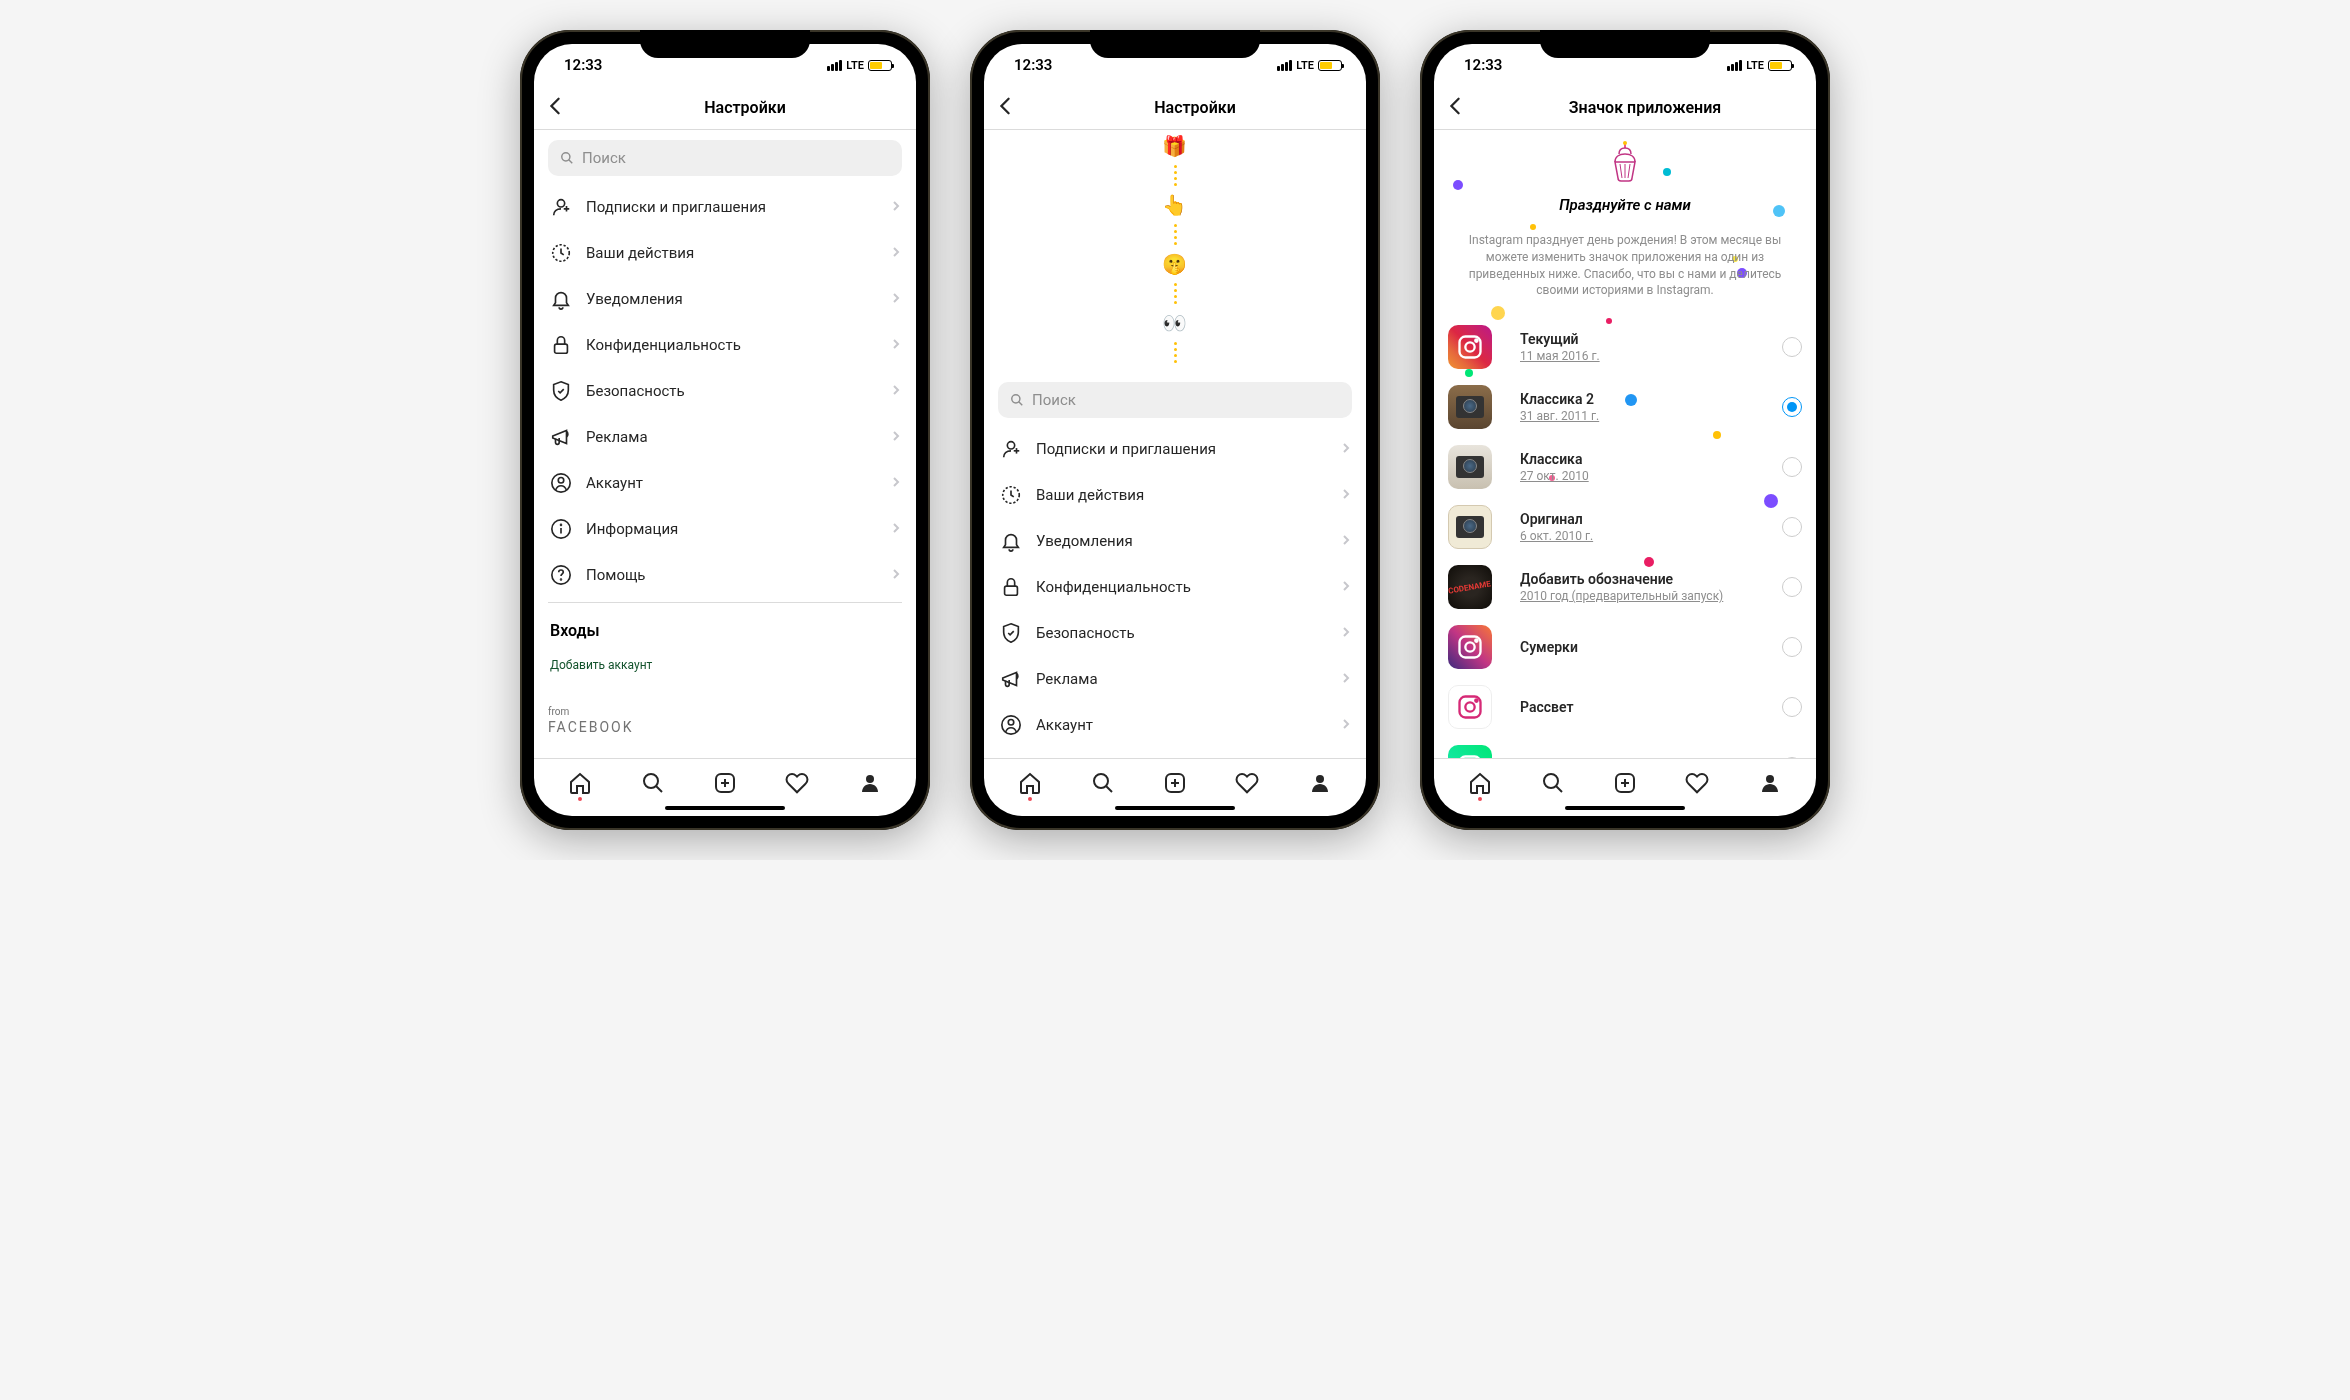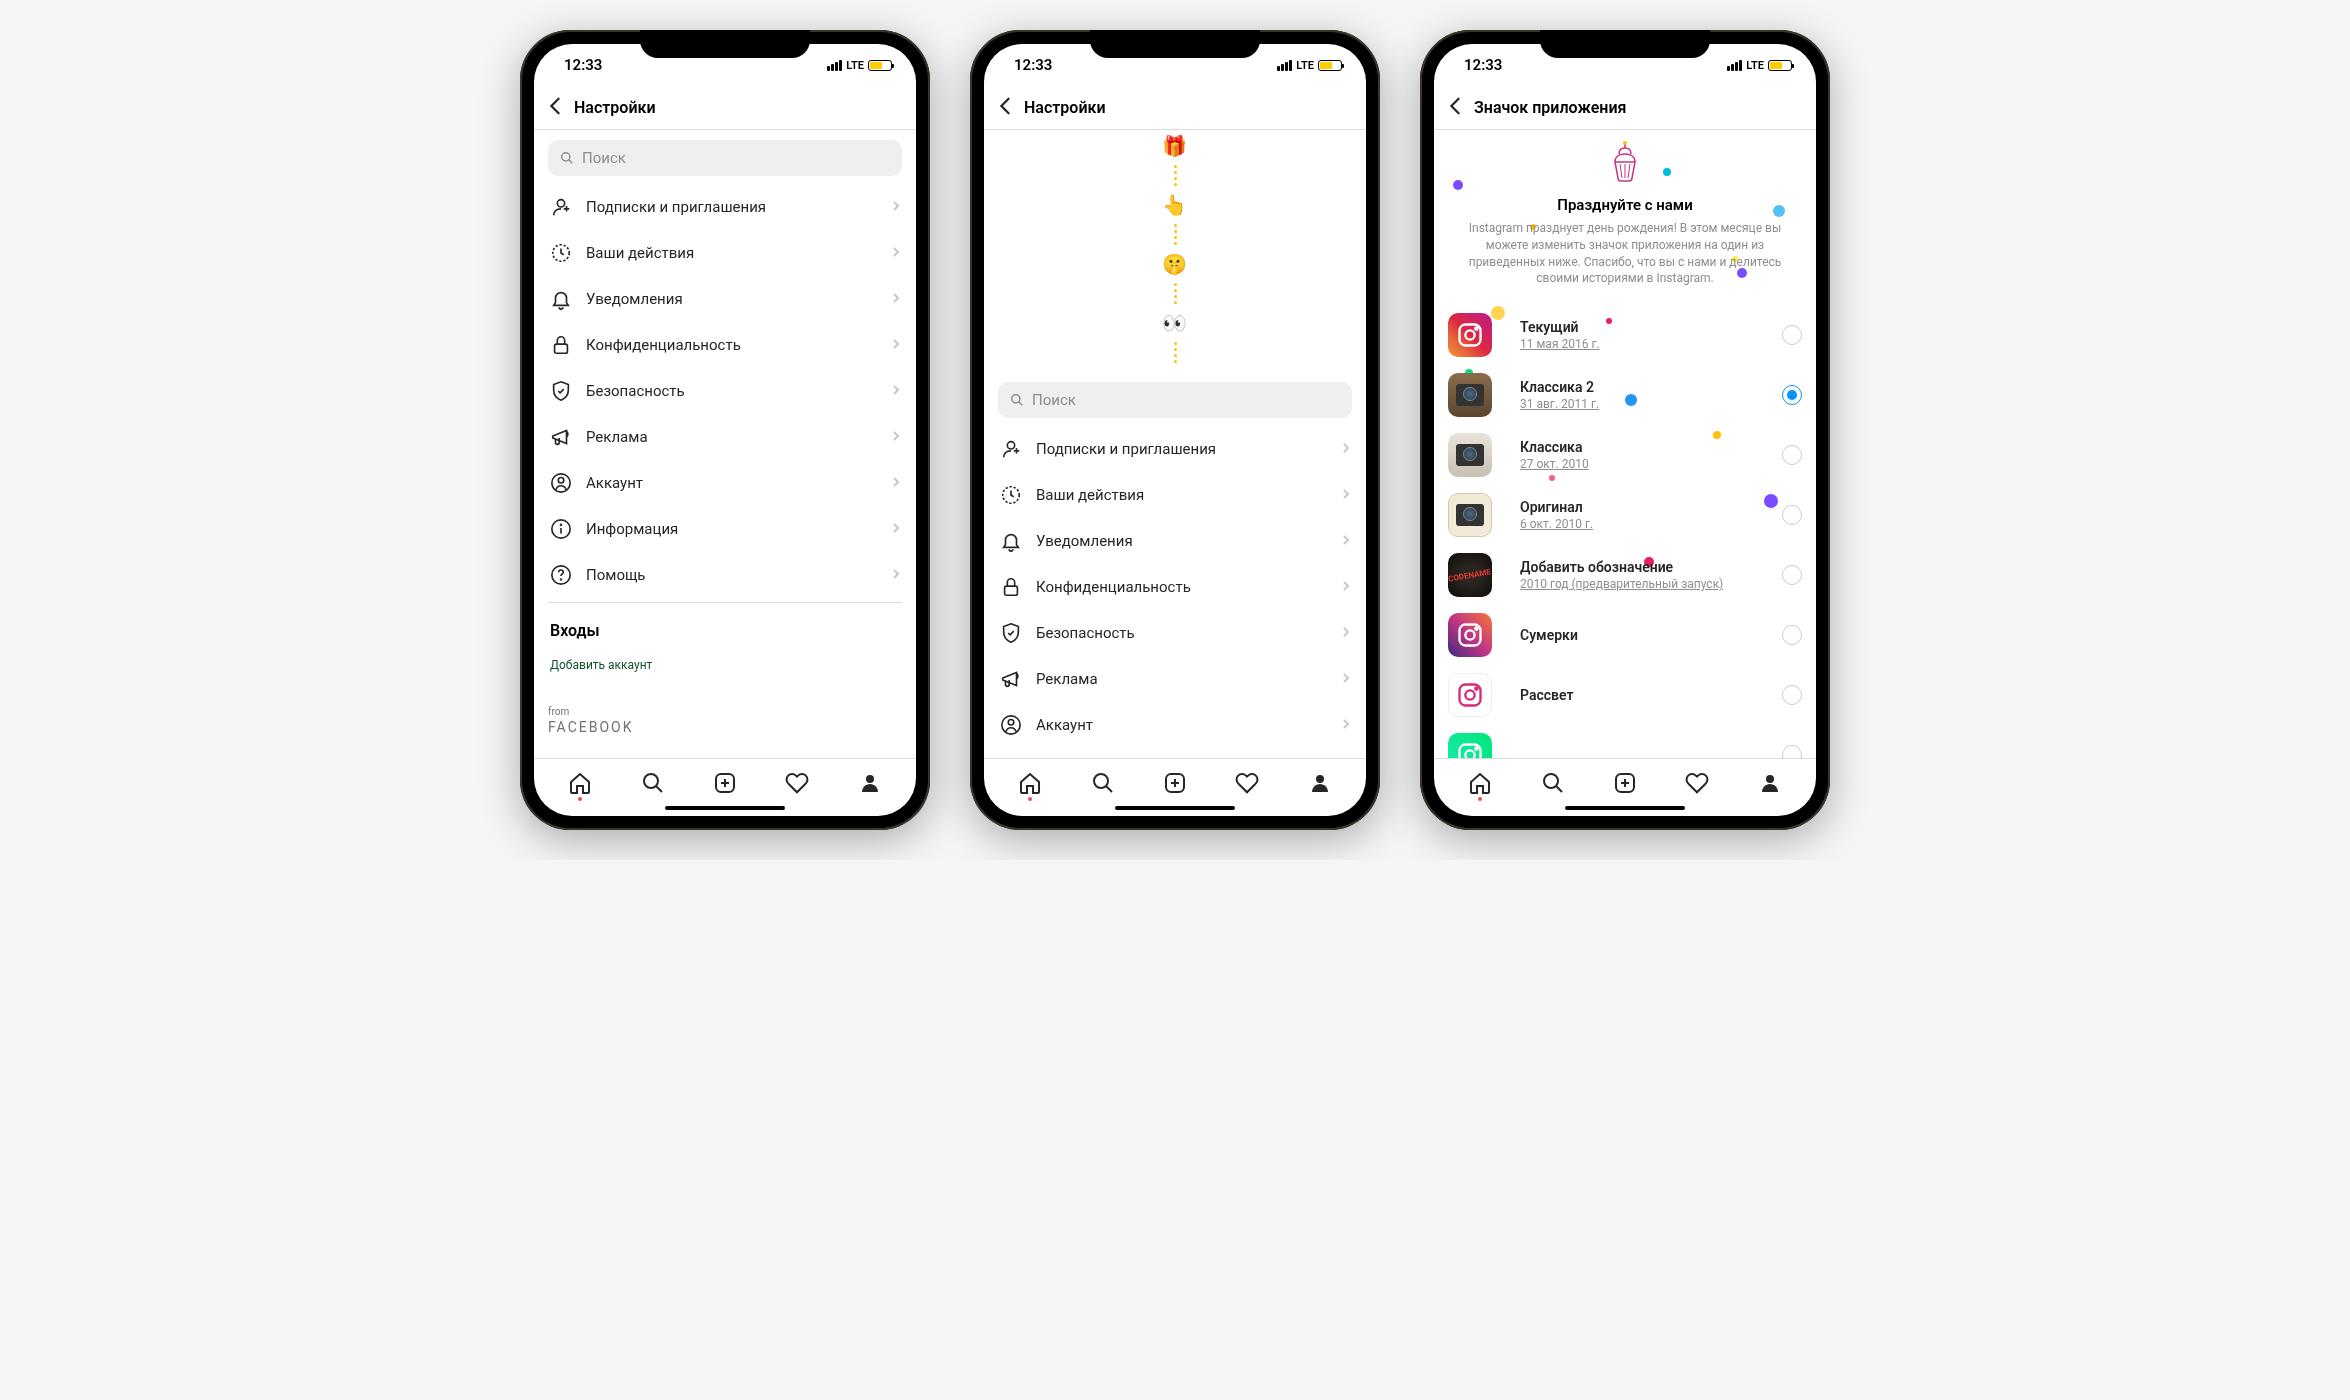--- a/index.html
+++ b/index.html
@@ -50,20 +50,21 @@
 .bar:nth-child(1){height:5px}.bar:nth-child(2){height:7px}.bar:nth-child(3){height:9px}.bar:nth-child(4){height:11px}
 .lte { font-size: 11px; font-weight: 600; }
 .battery { width: 24px; height: 11px; border: 1px solid #000; border-radius: 3px; position: relative; padding: 1px; }
 .battery::after { content:''; position:absolute; right:-3px; top:3px; width:2px; height:4px; background:#000; border-radius:0 1px 1px 0; }
 .battery-fill { width: 60%; height: 100%; background: #ffcc00; border-radius: 1px; }
 
 .nav-header {
   height: 44px;
   display: flex;
   align-items: center;
+  justify-content: center;
   position: relative;
   border-bottom: 0.5px solid #dbdbdb;
   padding-left: 40px;
 }
 .back-btn {
   position: absolute;
   left: 14px;
   font-size: 22px;
   cursor: pointer;
 }
@@ -117,21 +118,21 @@
 .home-dot::after { content:''; position:absolute; bottom:-6px; left:50%; transform:translateX(-50%); width:4px; height:4px; background:#ed4956; border-radius:50%; }
 .home-indicator { width: 120px; height: 4px; background:#000; border-radius:3px; margin: 0 auto 6px; }
 
 .emoji-trail { display: flex; flex-direction: column; align-items: center; padding: 4px 0 16px; gap: 4px; }
 .emoji-item { font-size: 20px; }
 .dots-vert { display:flex; flex-direction:column; gap:3px; padding: 3px 0; }
 .dot-o { width:3px; height:3px; background:#ffc107; border-radius:50%; }
 
 .celebrate-header { text-align: center; padding: 0 8px; position: relative; }
 .cupcake { width: 48px; height: 48px; margin: 0 auto 8px; }
-.celebrate-title { font-size: 15px; font-weight: 600; margin-bottom: 6px; }
+.celebrate-title { font-size: 15px; font-weight: 600; margin-bottom: 18px; font-style: italic; }
 .celebrate-desc { font-size: 12px; color: #8e8e8e; line-height: 1.4; padding: 0 6px; }
 
 .icon-list { margin-top: 18px; position: relative; }
 .icon-row {
   display: flex;
   align-items: center;
   padding: 8px 0;
   gap: 28px;
   cursor: pointer;
 }

